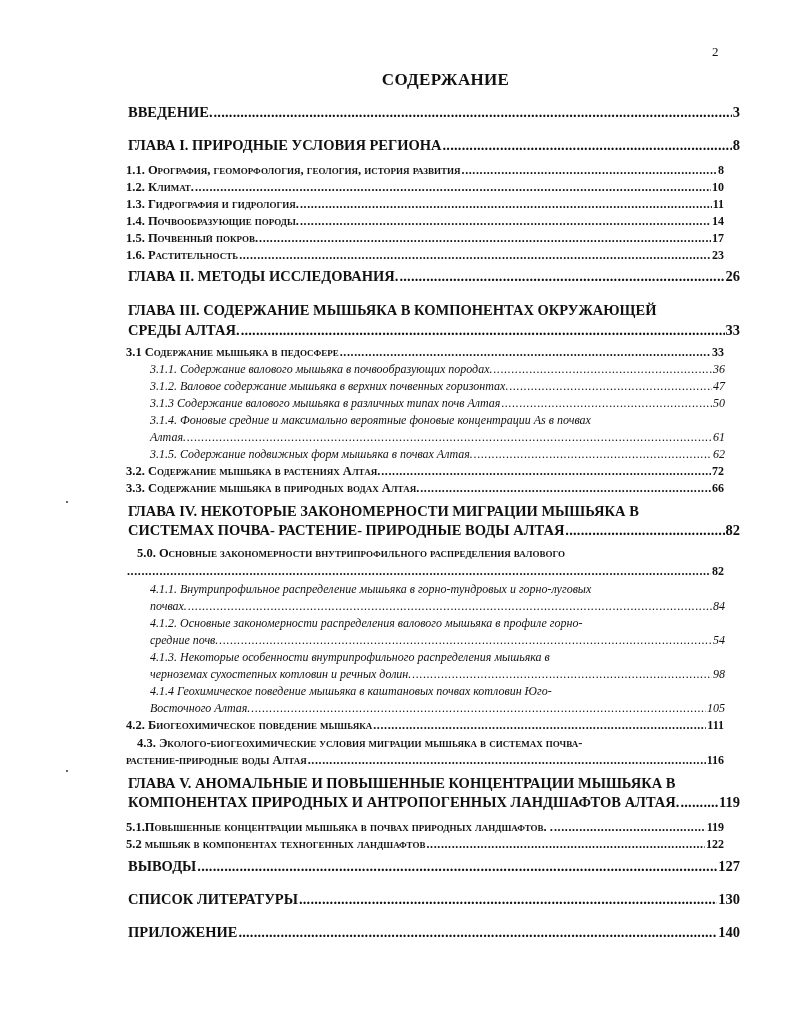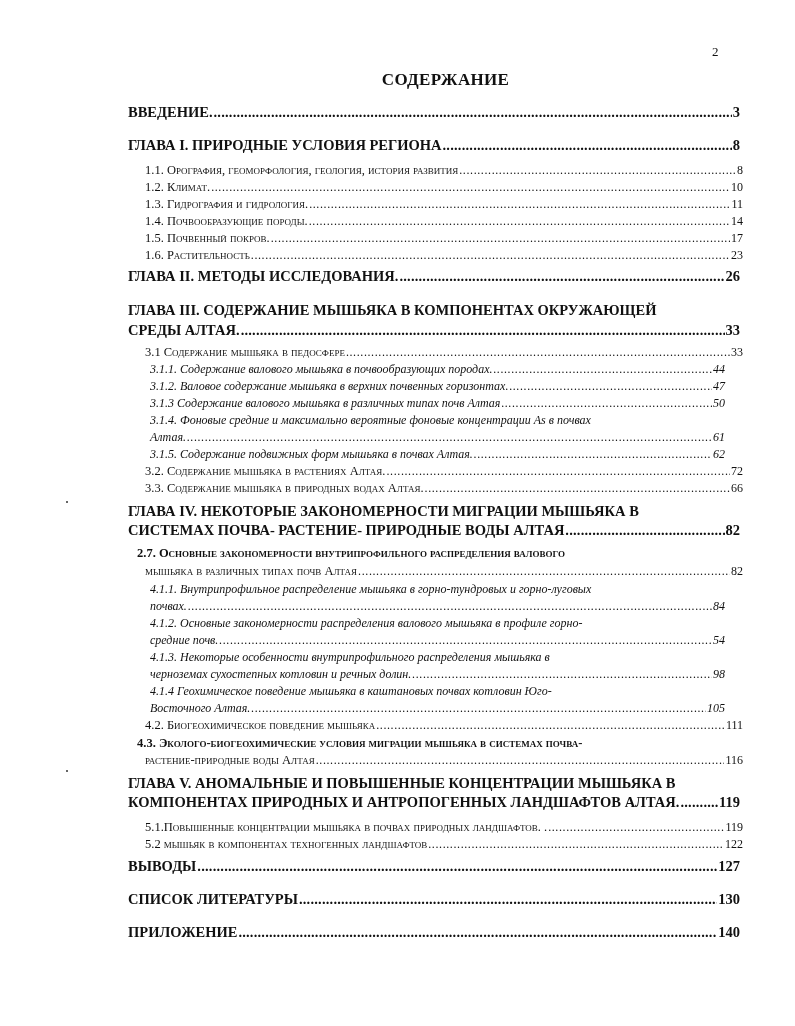--- a/index.html
+++ b/index.html
@@ -9,21 +9,21 @@
   .title { position: absolute; left: 0; width: 795px; top: 70px; text-align: center;
            font-weight: bold; font-size: 17px; letter-spacing: 0.3px; padding-left: 48px; }
   .toc { position: absolute; left: 0; top: 0; width: 795px; }
   .entry { position: absolute; display: flex; align-items: flex-start; white-space: nowrap; }
   .entry .lbl { flex: 0 0 auto; }
   .entry .dots { flex: 1 1 auto; overflow: hidden; margin: 0 1px; }
   .entry .dots::before { content: "................................................................................................................................................................................................................................................................................................................................"; letter-spacing: 0.6px; }
   .entry .pg { flex: 0 0 auto; }
   .ch { left: 128px; width: 612px; font-weight: bold; font-size: 14.5px; }
   .ch .dots::before { letter-spacing: 0.2px; }
-  .sec { left: 145px; width: 598px; font-weight: normal; font-size: 12px; font-variant: small-caps; }
+  .sec { left: 126px; width: 598px; font-weight: bold; font-size: 12px; font-variant: small-caps; }
   .sec .lbl { font-size: 12.5px; }
   .sub { left: 150px; width: 575px; font-style: italic; font-size: 12px; }
   .line1 { position: absolute; white-space: nowrap; }
   .ch-line1 { left: 128px; font-weight: bold; font-size: 14.5px; }
   .sec-line1 { left: 137px; font-weight: bold; font-size: 12.5px; font-variant: small-caps; }
   .sub-line1 { left: 150px; font-style: italic; font-size: 12px; }
   .speck { position: absolute; width: 2px; height: 2px; background: #333; border-radius: 1px; }
 </style>
 </head>
 <body>
@@ -90,21 +90,21 @@
   </div>
 
   <div class="entry sec" style="top:345px">
     <span class="lbl">3.1 Содержание мышьяка в педосфере</span>
     <span class="dots"></span>
     <span class="pg">33</span>
   </div>
   <div class="entry sub" style="top:362px">
     <span class="lbl">3.1.1. Содержание валового мышьяка в почвообразующих породах.</span>
     <span class="dots"></span>
-    <span class="pg">44</span>
+    <span class="pg">36</span>
   </div>
   <div class="entry sub" style="top:379px">
     <span class="lbl">3.1.2. Валовое содержание мышьяка в верхних почвенных горизонтах.</span>
     <span class="dots"></span>
     <span class="pg">47</span>
   </div>
   <div class="entry sub" style="top:396px">
     <span class="lbl">3.1.3 Содержание валового мышьяка в различных типах почв Алтая</span>
     <span class="dots"></span>
     <span class="pg">50</span>
@@ -131,23 +131,22 @@
     <span class="pg">66</span>
   </div>
 
   <div class="line1 ch-line1" style="top:503px">ГЛАВА IV. НЕКОТОРЫЕ ЗАКОНОМЕРНОСТИ МИГРАЦИИ МЫШЬЯКА В</div>
   <div class="entry ch" style="top:522px">
     <span class="lbl">СИСТЕМАХ ПОЧВА- РАСТЕНИЕ- ПРИРОДНЫЕ ВОДЫ АЛТАЯ</span>
     <span class="dots"></span>
     <span class="pg">82</span>
   </div>
 
-  <div class="line1 sec-line1" style="top:546px">2.7. Основные закономерности внутрипрофильного распределения валового</div>
+  <div class="line1 sec-line1" style="top:546px">5.0. Основные закономерности внутрипрофильного распределения валового</div>
   <div class="entry sec" style="top:564px">
-    <span class="lbl">мышьяка в различных типах почв Алтая</span>
     <span class="dots"></span>
     <span class="pg">82</span>
   </div>
 
   <div class="line1 sub-line1" style="top:582px">4.1.1. Внутрипрофильное распределение мышьяка в горно-тундровых и горно-луговых</div>
   <div class="entry sub" style="top:599px">
     <span class="lbl">почвах.</span>
     <span class="dots"></span>
     <span class="pg">84</span>
   </div>

